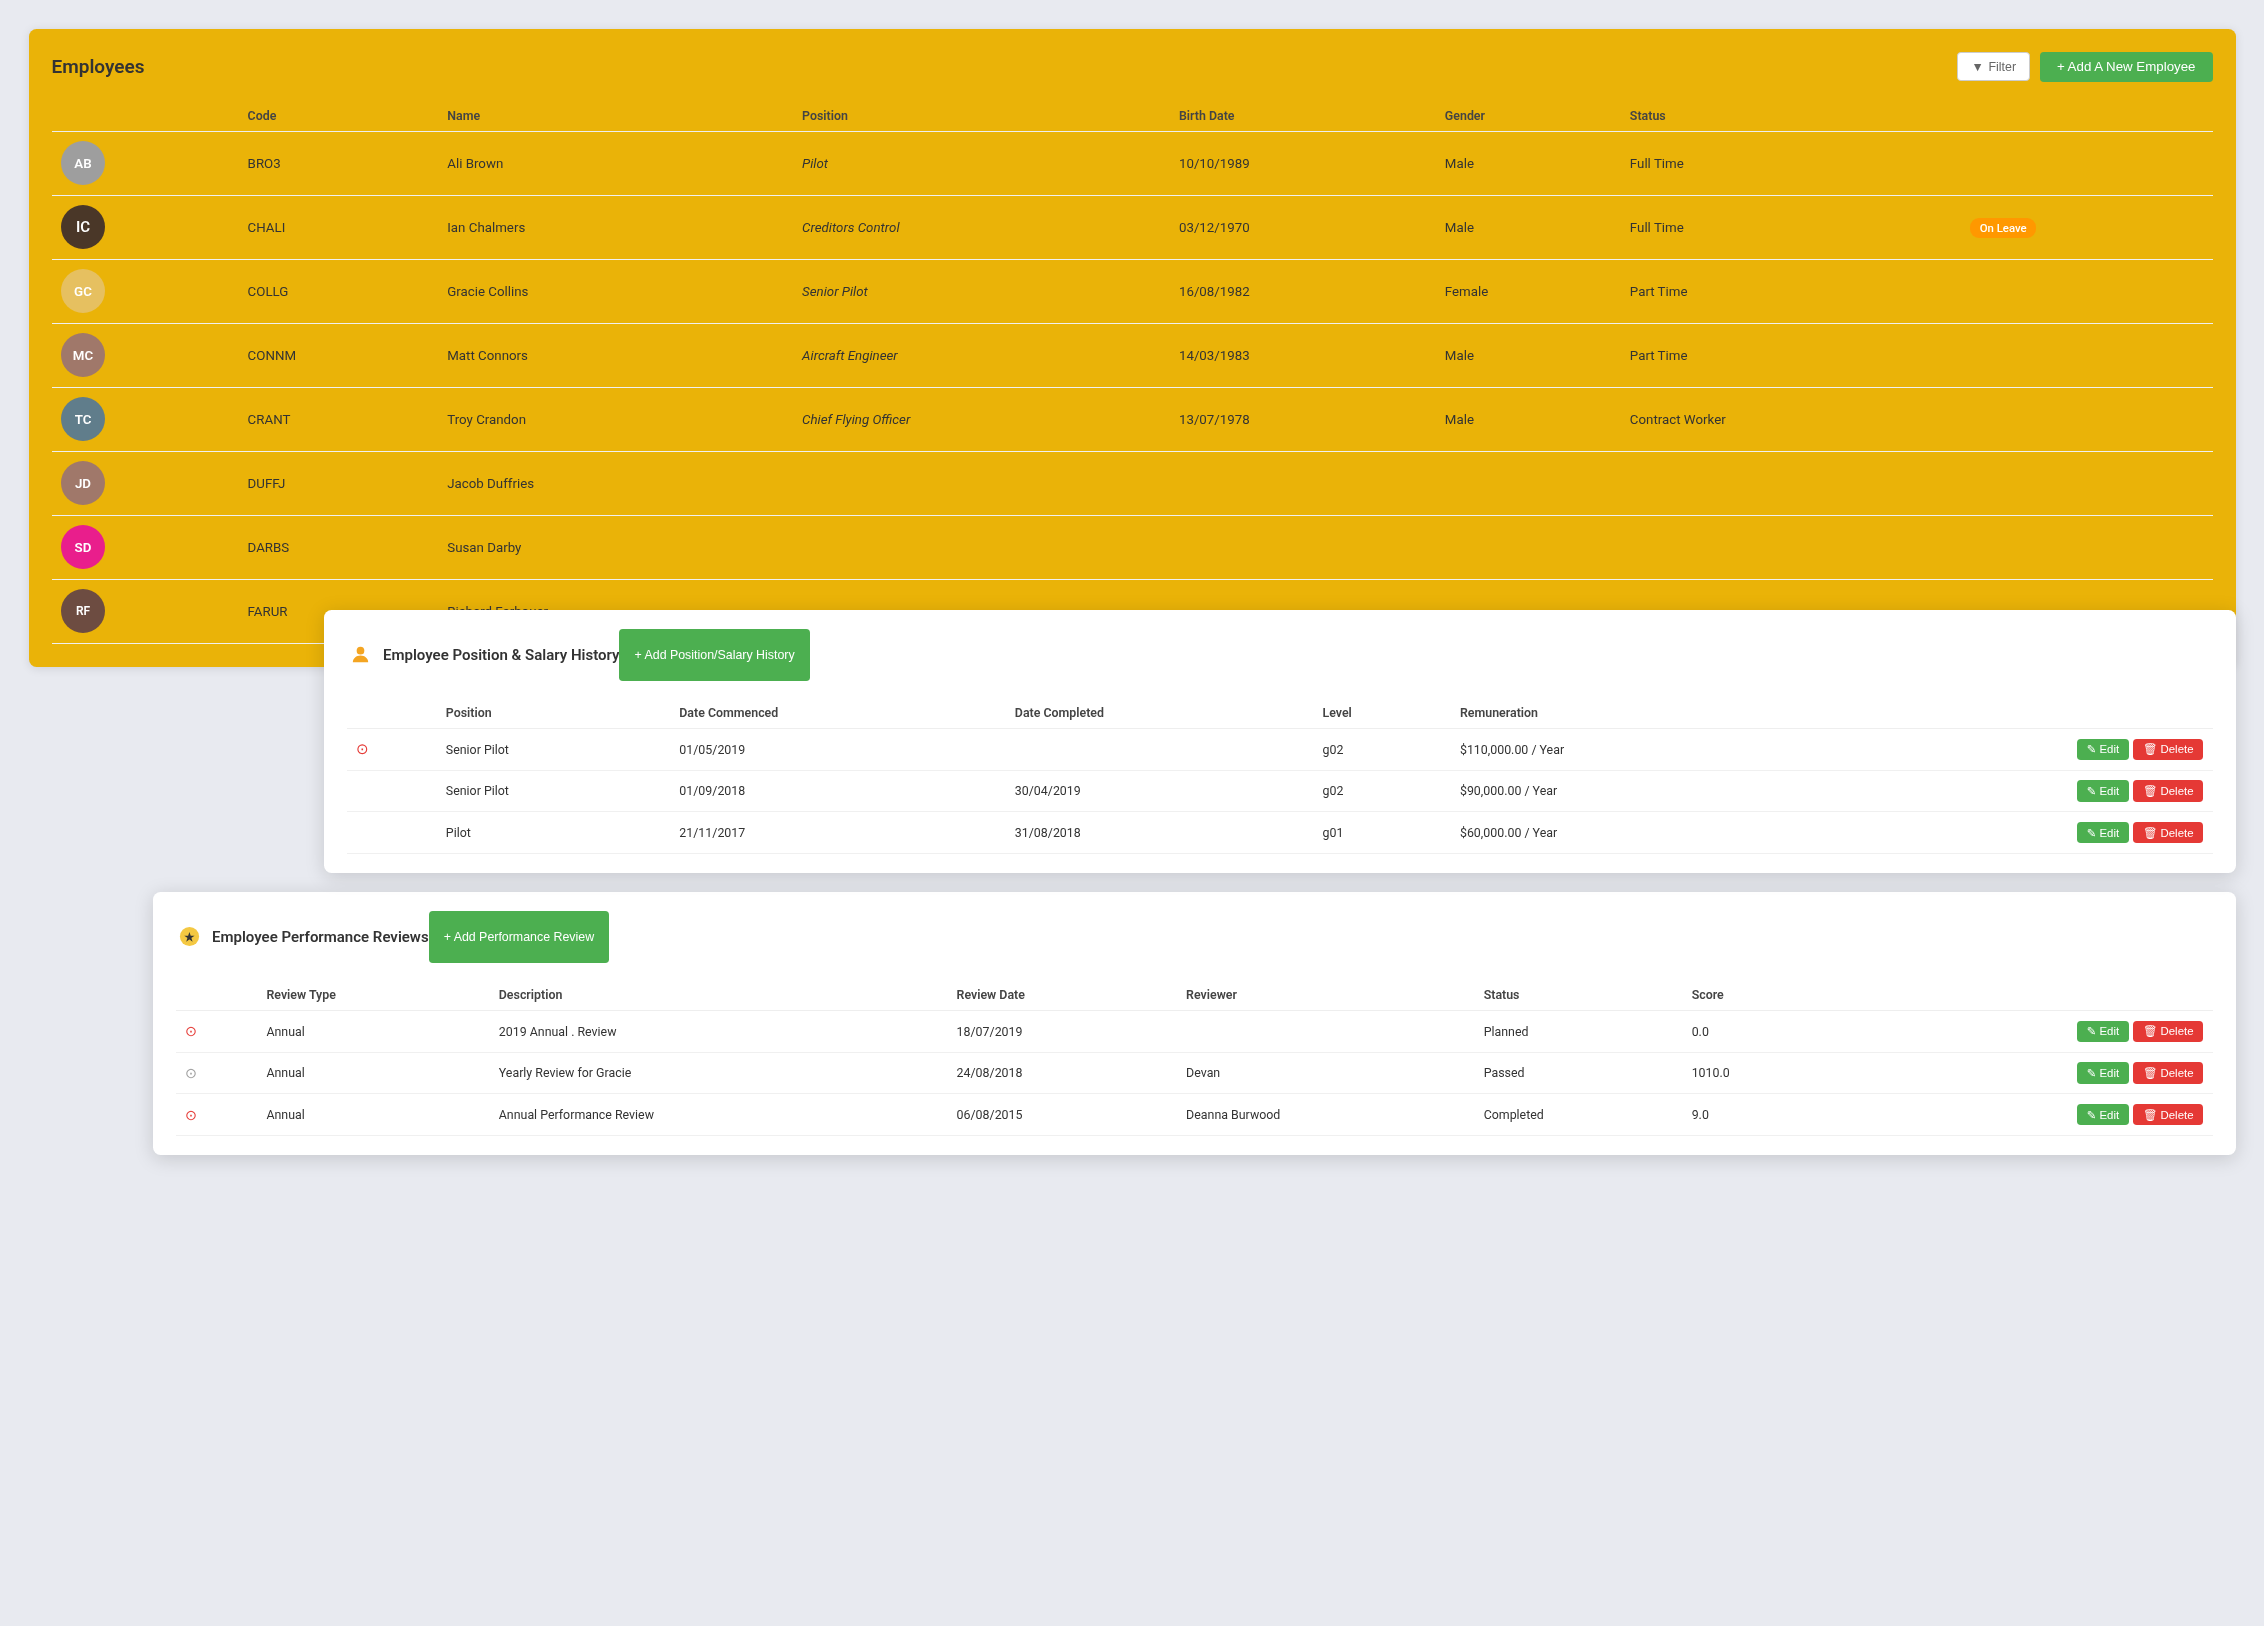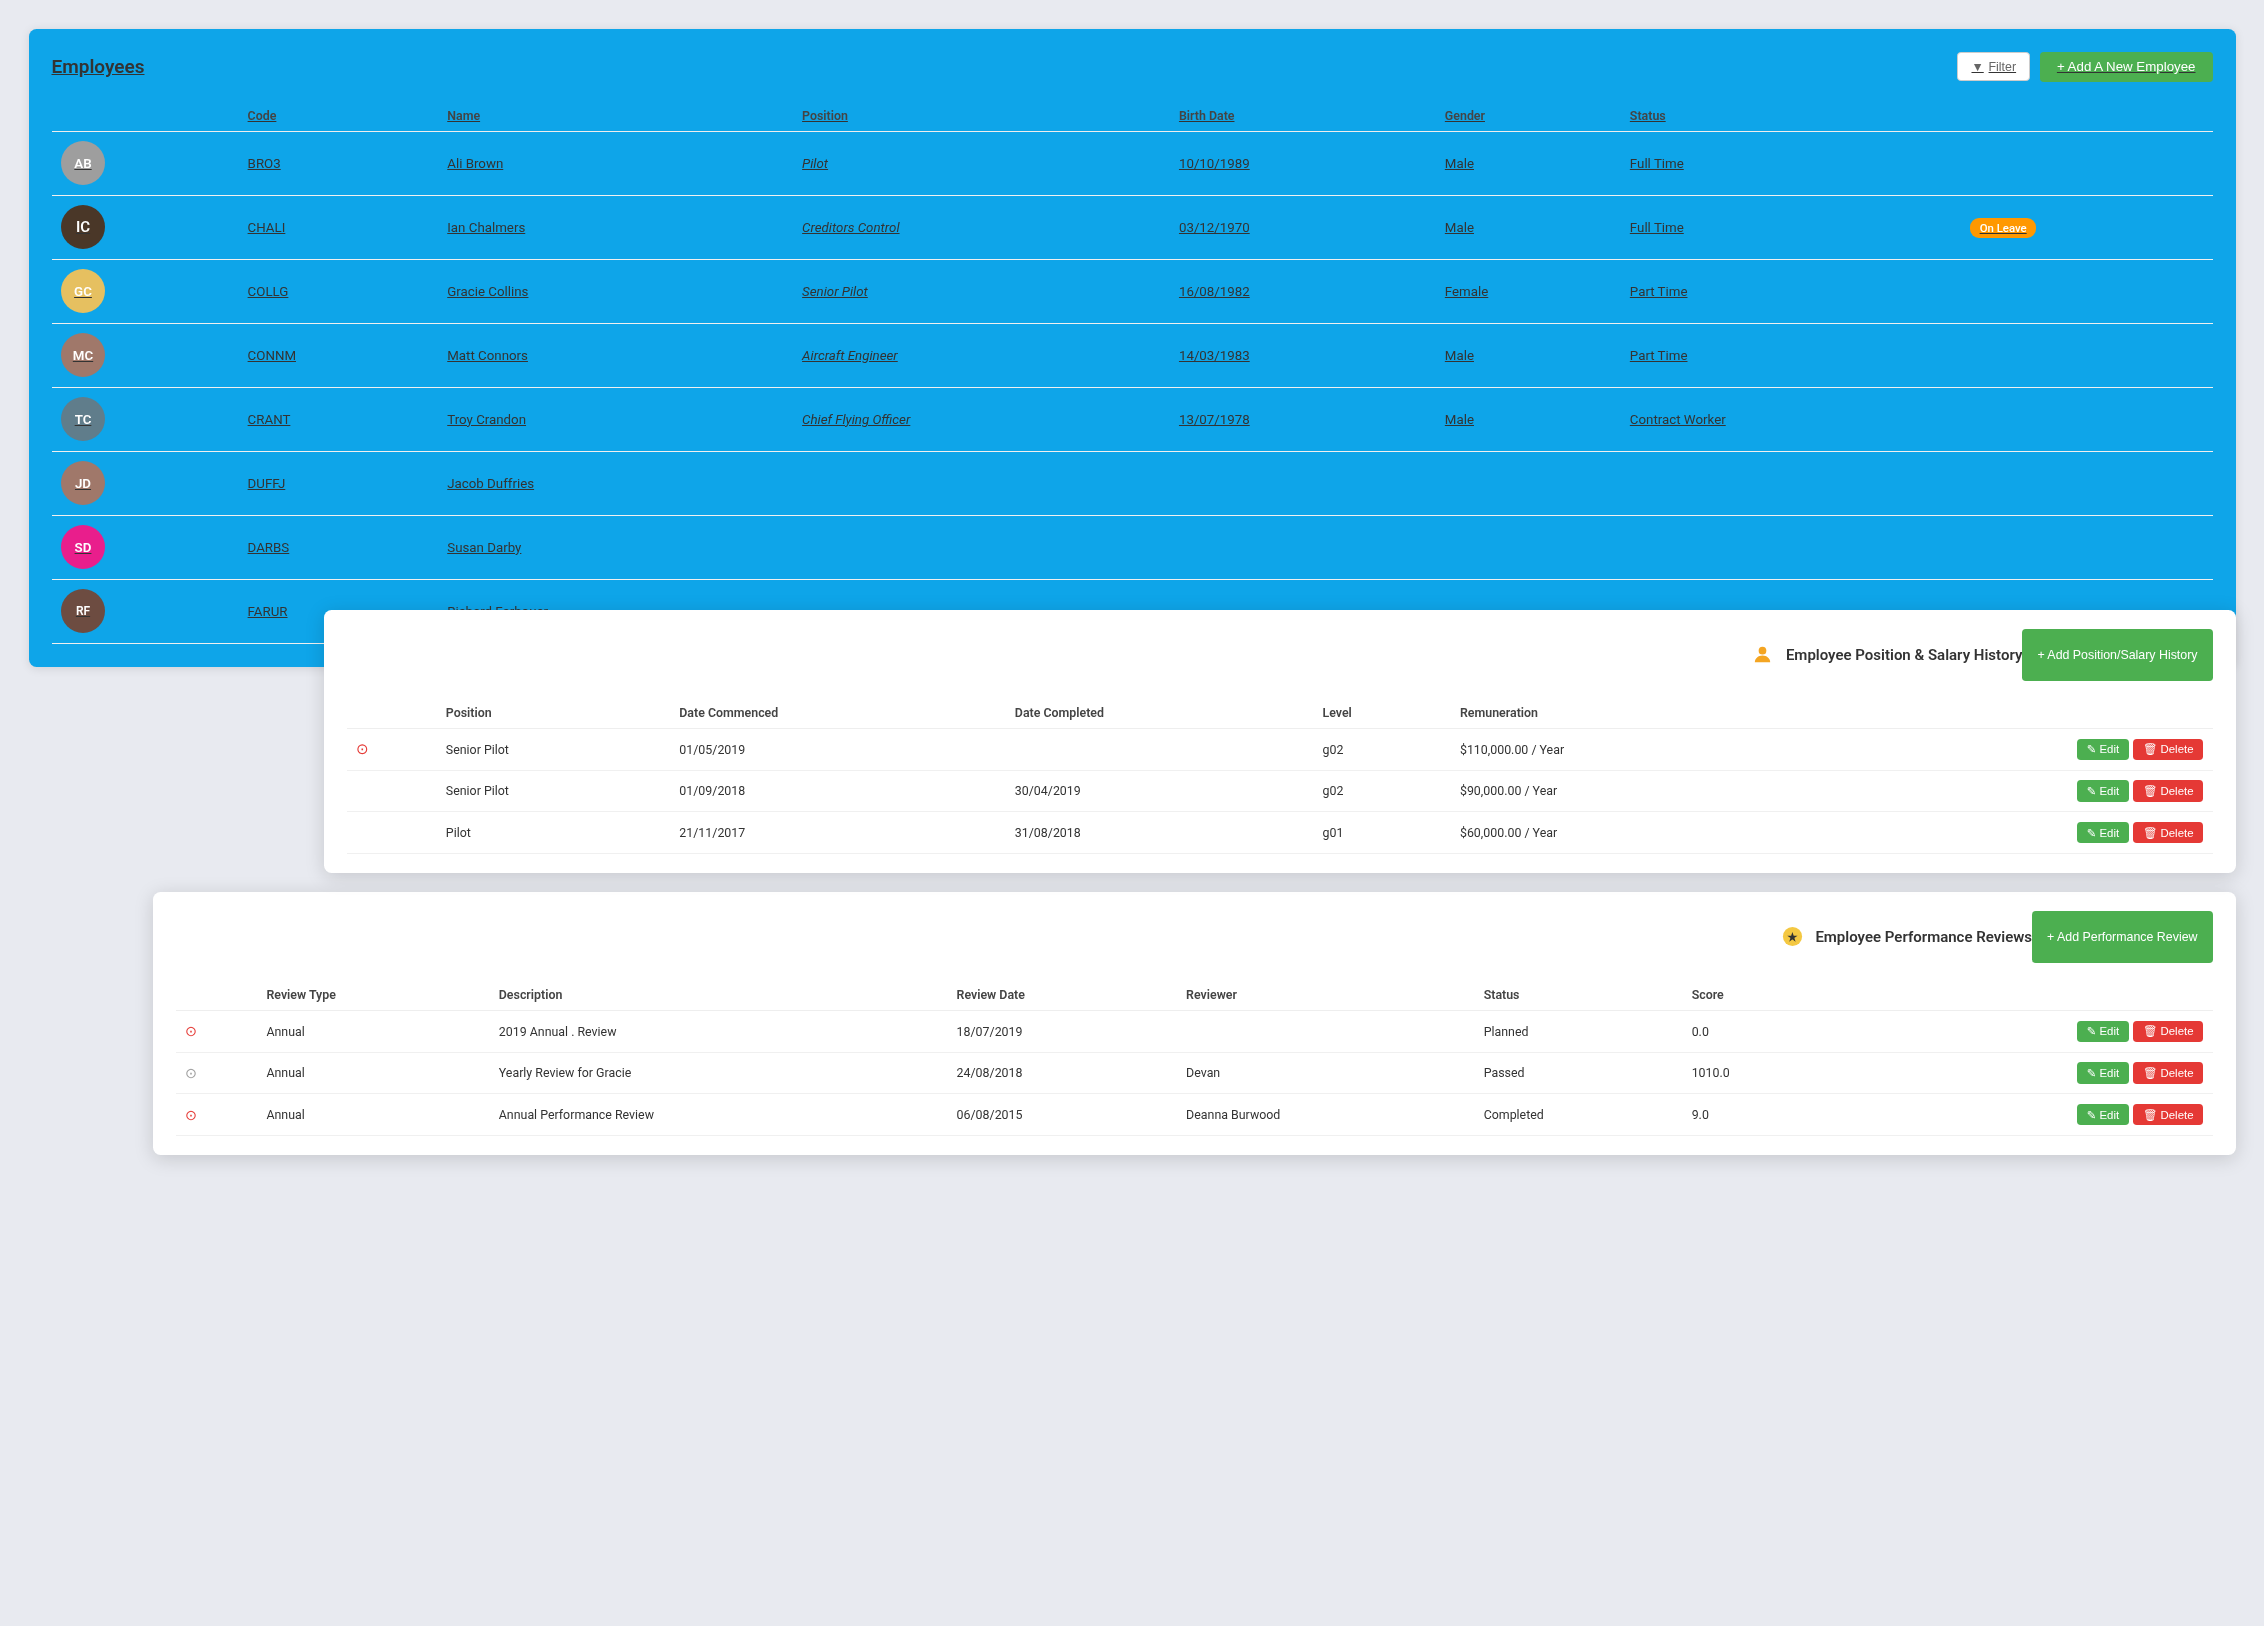--- a/index.html
+++ b/index.html
@@ -7,27 +7,26 @@
       background: #e8eaf0;
       font-family: -apple-system, BlinkMacSystemFont, 'Segoe UI', Roboto, sans-serif;
       font-size: 13.3px;
       color: #333;
       padding: 28.5px;
       min-height: 100vh;
     }
 
     
     .main-card {
-      background: #0ea5e9;
+      background: #eab308;
       border-radius: 7.6px;
       box-shadow: 0 1.9px 9.5px rgba(0,0,0,0.1);
       padding: 23px;
       position: relative;
       z-index: 1;
-      text-decoration: underline;
     }
 
     .main-card-header {
       display: flex;
       justify-content: space-between;
       align-items: center;
       margin-bottom: 19px;
     }
 
     .page-title {
@@ -123,21 +122,21 @@
       box-shadow: 0 3.8px 19px rgba(0,0,0,0.15);
       padding: 19px 23px;
       margin-left: 295px;
       margin-bottom: 0;
       position: relative;
       z-index: 10;
     }
 
     .panel-header {
       display: flex;
-      justify-content: flex-end;
+      justify-content: flex-start;
       align-items: center;
       margin-bottom: 17px;
     }
 
     .panel-title {
       display: flex;
       align-items: center;
       gap: 9.5px;
       font-size: 15px;
       font-weight: 600;

